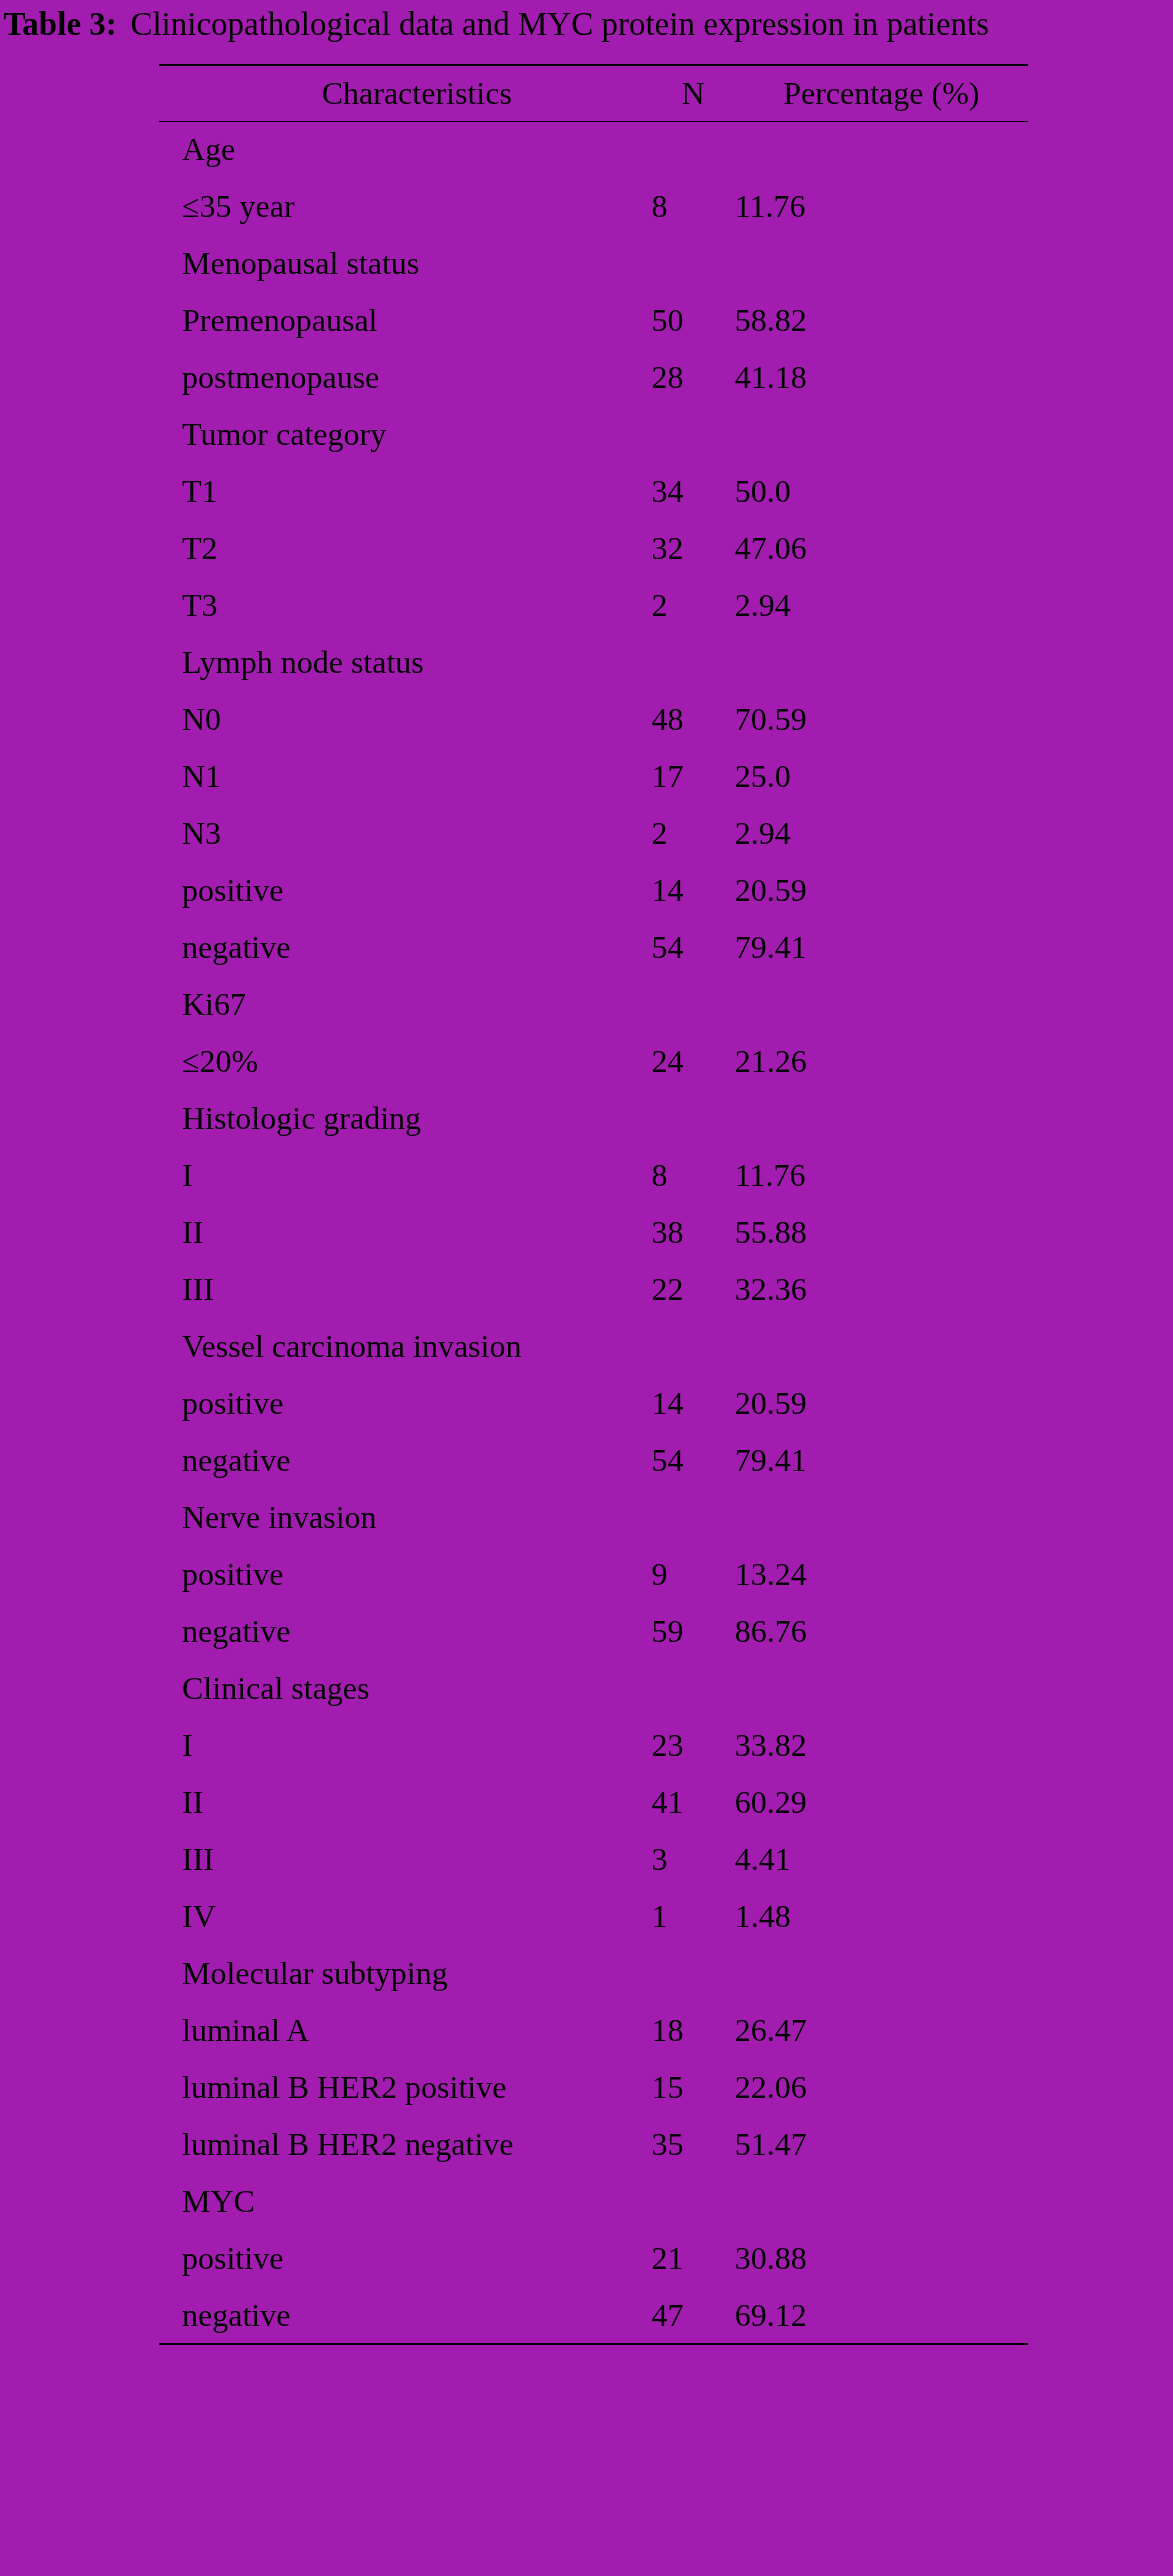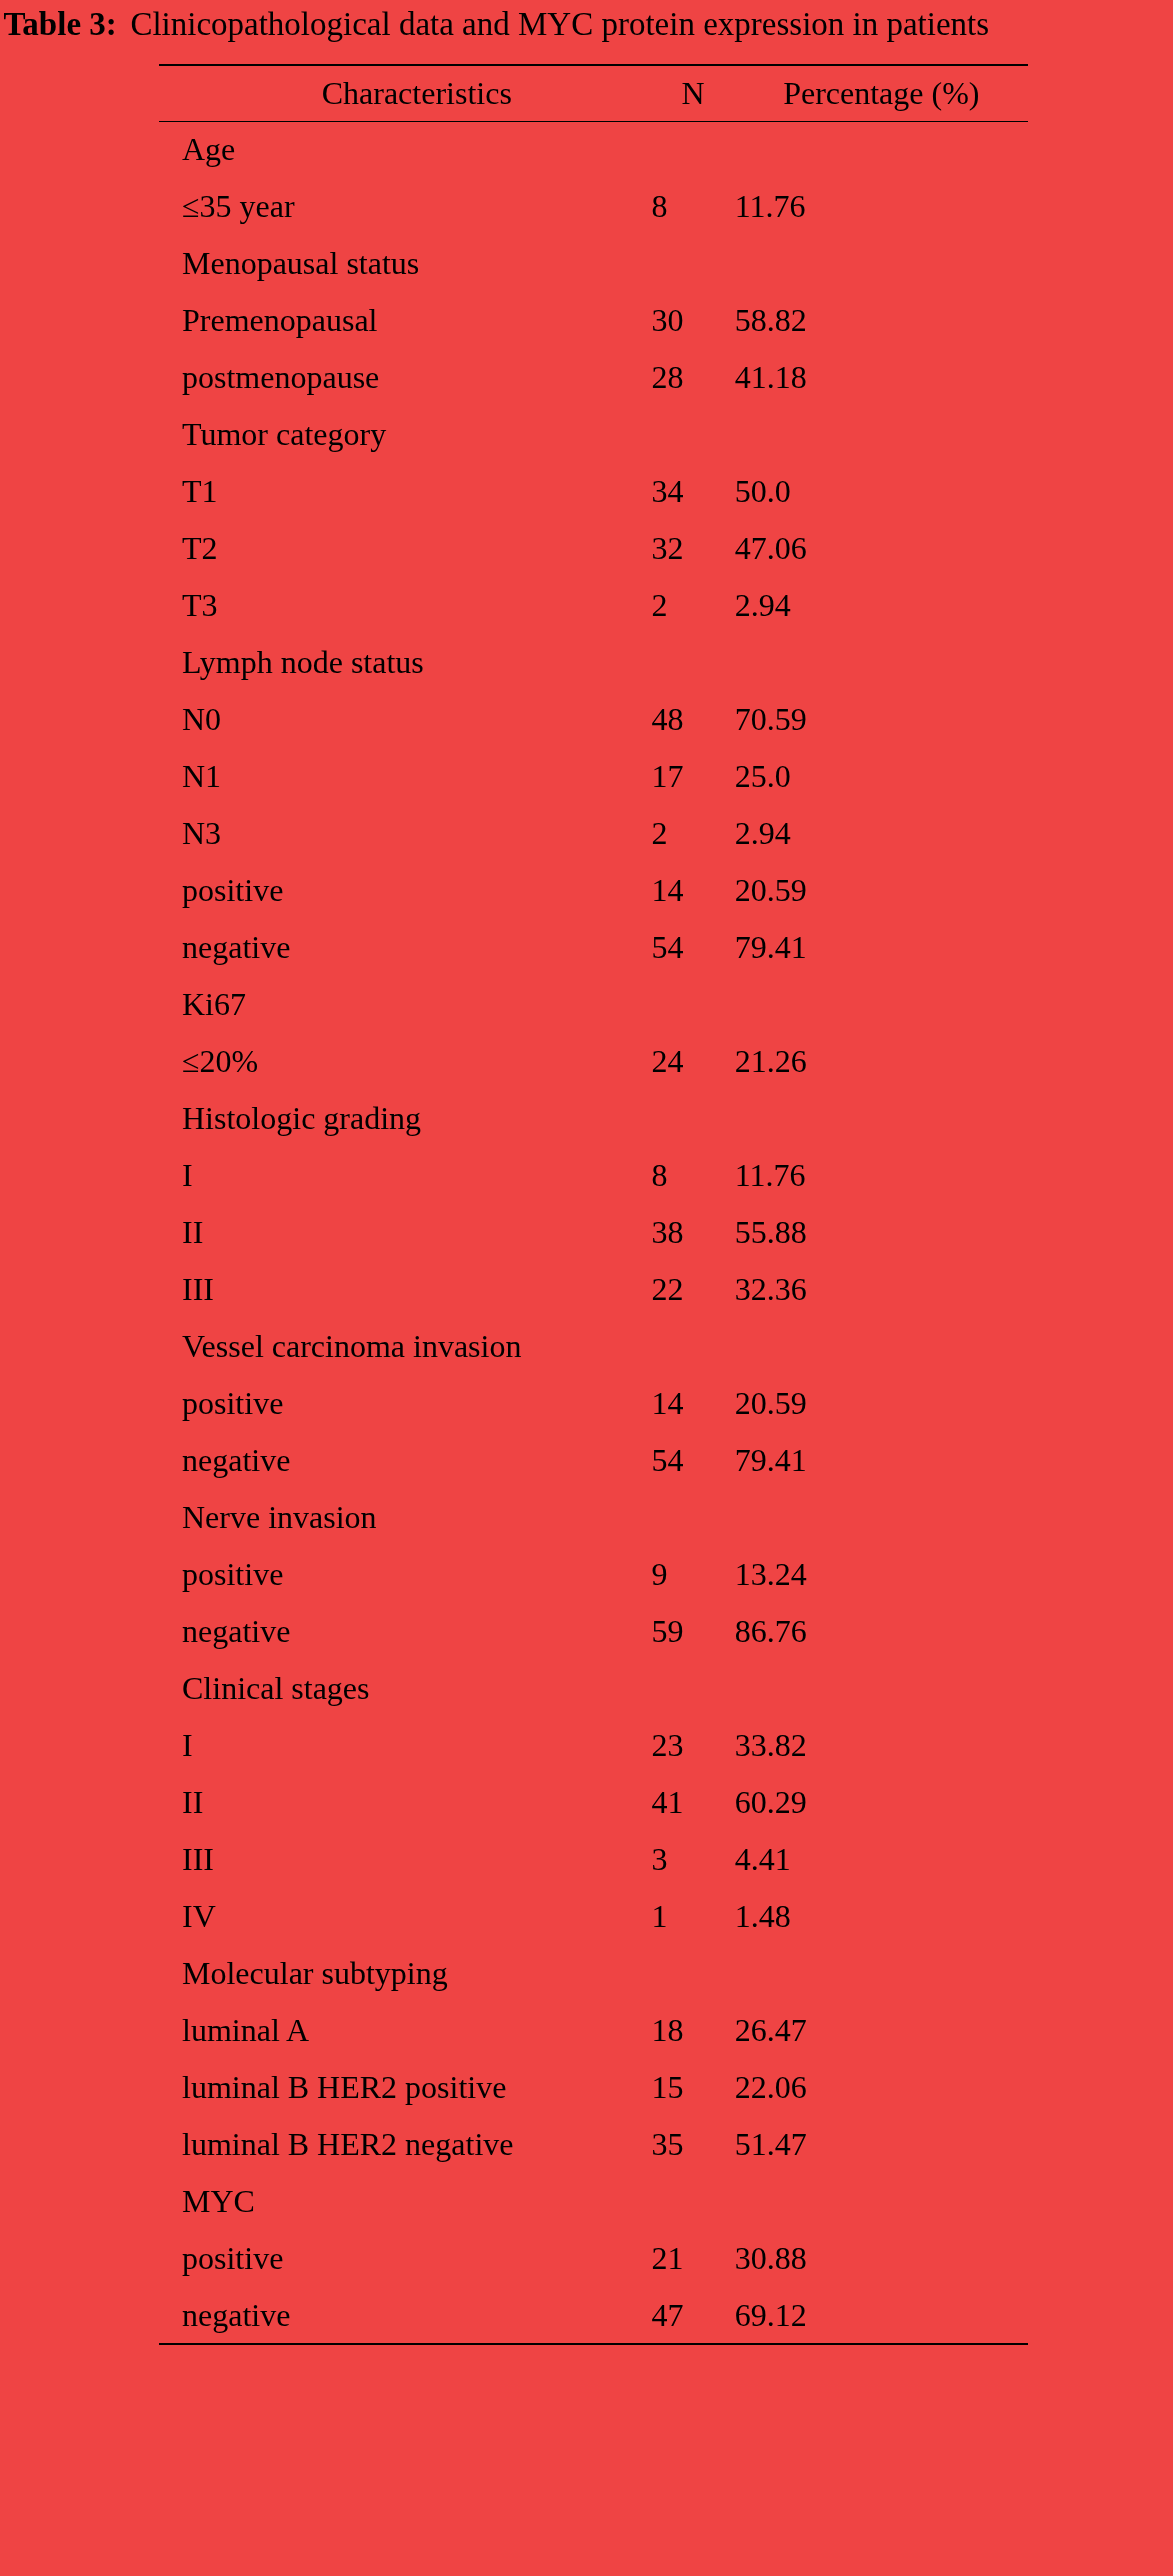--- a/index.html
+++ b/index.html
@@ -10,21 +10,21 @@
     background: #ffffff;
     color: #000000;
     font-family: "Liberation Serif", "DejaVu Serif", serif;
     overflow: hidden;
   }
 
   .page {
     position: relative;
     width: 1173px;
     height: 2576px;
-    background: #ef4444;
+    background: #a21caf;
   }
 
   .caption {
     position: absolute;
     top: 5.1px;
     left: 3.4px;
     right: 3.4px;
     font-size: 33px;
     line-height: 1.2;
     color: #000000;
@@ -107,21 +107,21 @@
 
 
   <tr>
     <td class="col-char cell-label">Menopausal status</td>
     <td class="col-n cell-n"></td>
     <td class="col-pct cell-pct"></td>
   </tr>
 
   <tr>
     <td class="col-char cell-label">Premenopausal</td>
-    <td class="col-n cell-n">30</td>
+    <td class="col-n cell-n">50</td>
     <td class="col-pct cell-pct">58.82</td>
   </tr>
 
   <tr>
     <td class="col-char cell-label">postmenopause</td>
     <td class="col-n cell-n">28</td>
     <td class="col-pct cell-pct">41.18</td>
   </tr>
 
   <tr>

